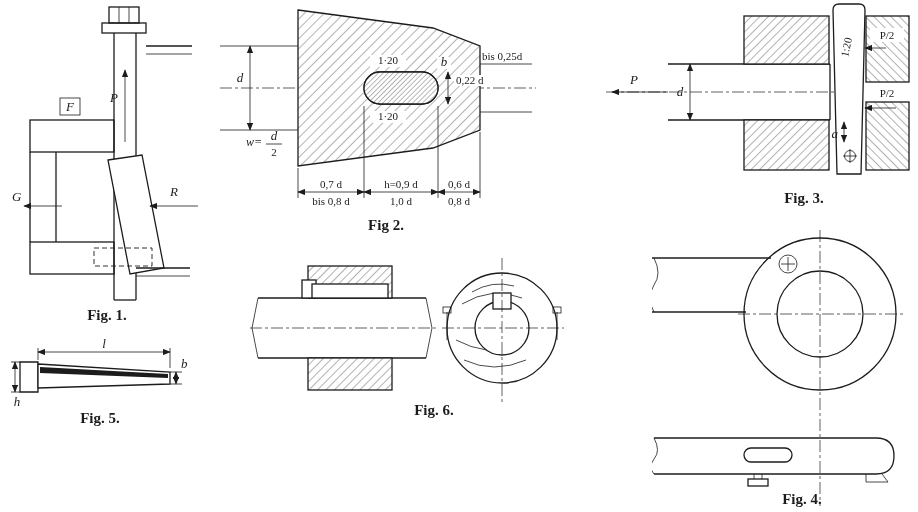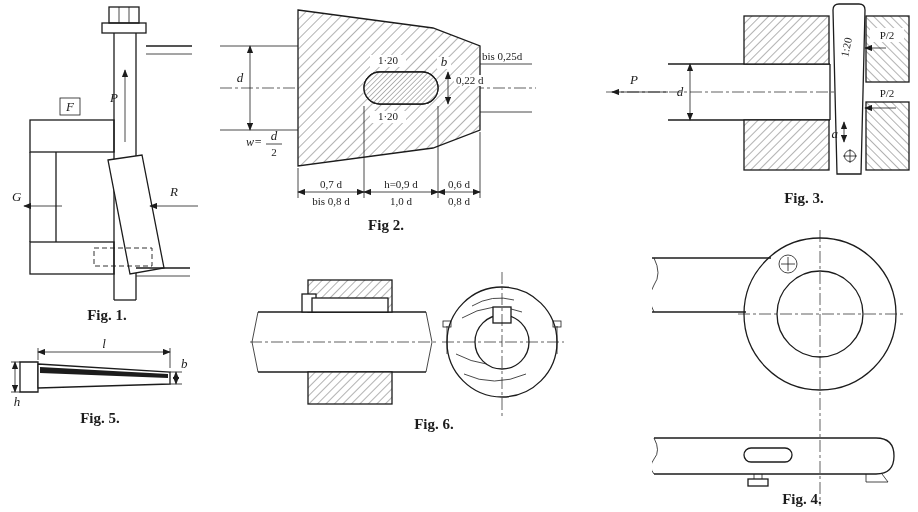--- a/index.html
+++ b/index.html
@@ -196,21 +196,21 @@
         <text x="173" y="34" class="it">b</text>
         <line x1="12" y1="28" x2="3" y2="28" class="thin"></line>
         <line x1="12" y1="58" x2="3" y2="58" class="thin"></line>
         <line x1="7" y1="28" x2="7" y2="58" class="thin" marker-start="url(#m5s)" marker-end="url(#m5e)"></line>
         <text x="9" y="72" text-anchor="middle" class="it">h</text>
         <text x="92" y="89" text-anchor="middle" class="cap">Fig. 5.</text>
       </g>
     </svg>
   </div>
 
-  <div class="fig" style="left:250px;top:250px;">
+  <div class="fig" style="left:250px;top:236px;">
     <svg width="330" height="185" viewBox="0 0 330 185">
       <defs>
         <pattern id="p6a" width="6" height="6" patternUnits="userSpaceOnUse" patternTransform="rotate(45)">
           <rect width="6" height="6" fill="#ffffff"></rect>
             <line x1="0" y1="0" x2="0" y2="6" stroke="#555" stroke-width="0.9"></line>
         </pattern>
       </defs>
       <g>
         <line x1="0" y1="92" x2="186" y2="92" class="cl"></line>
         <line x1="8" y1="62" x2="176" y2="62" class="ol"></line>

